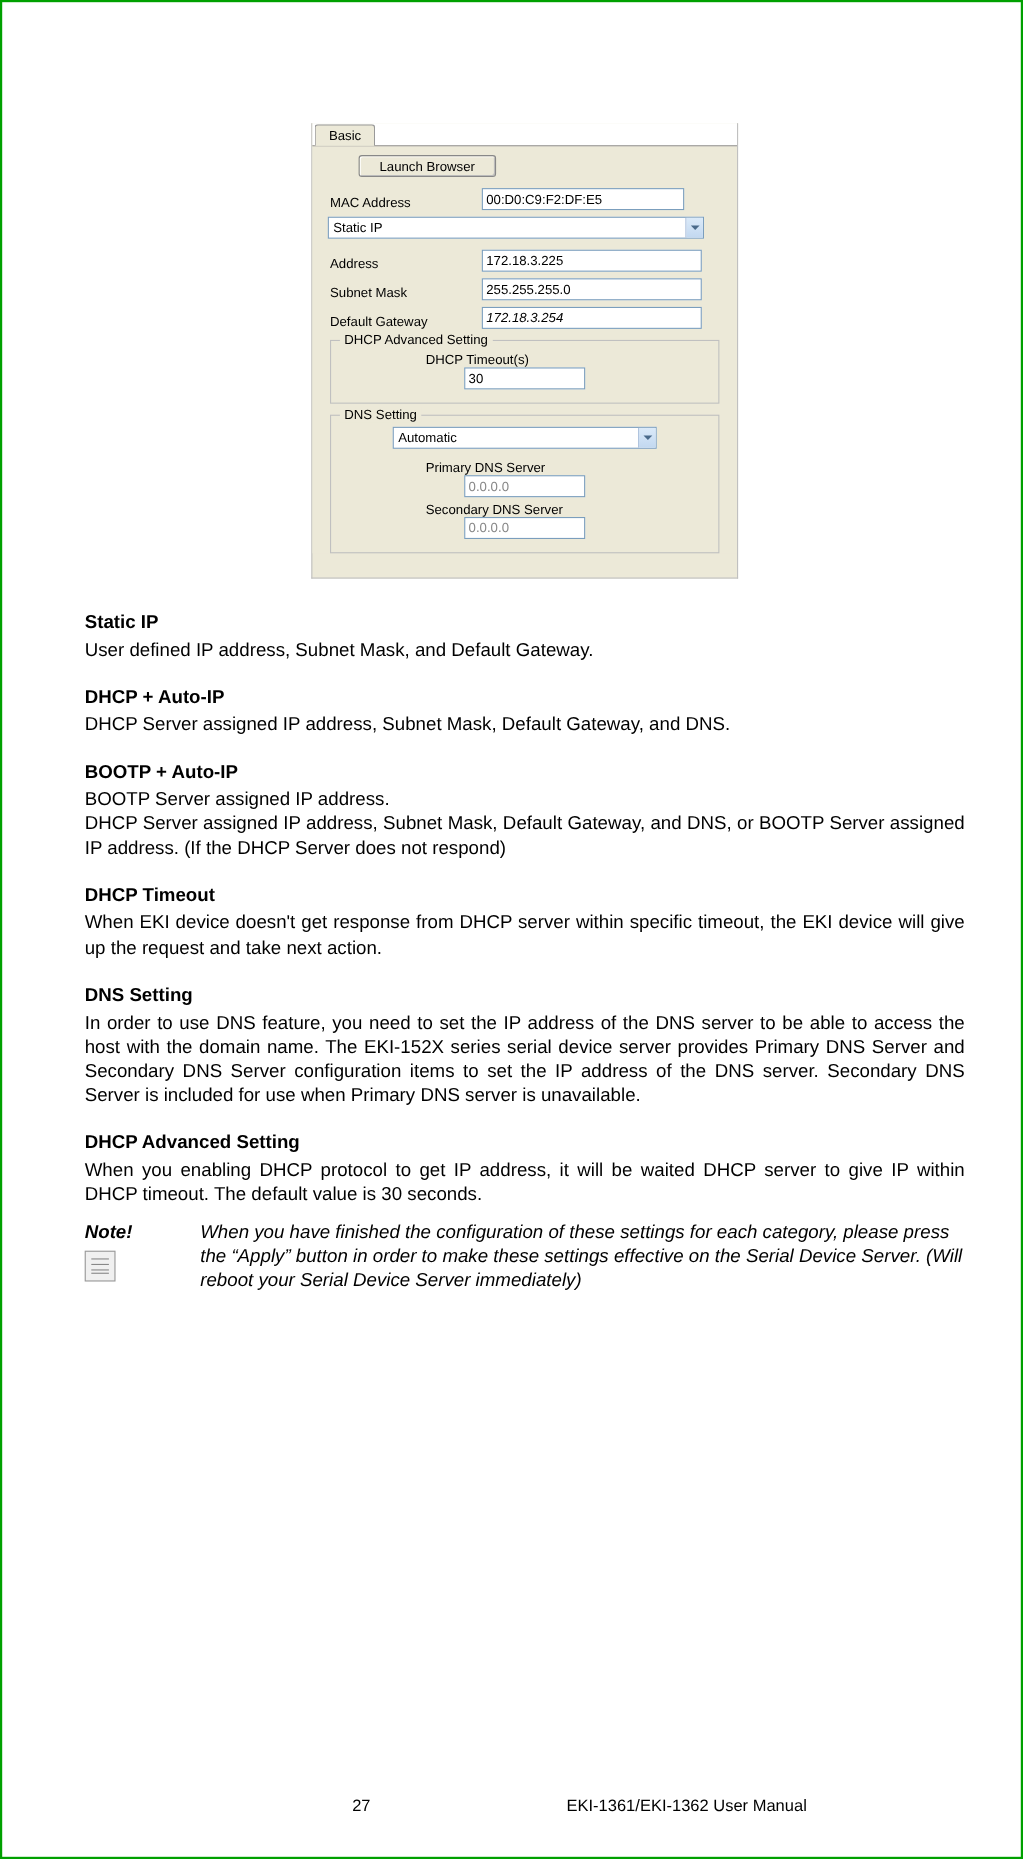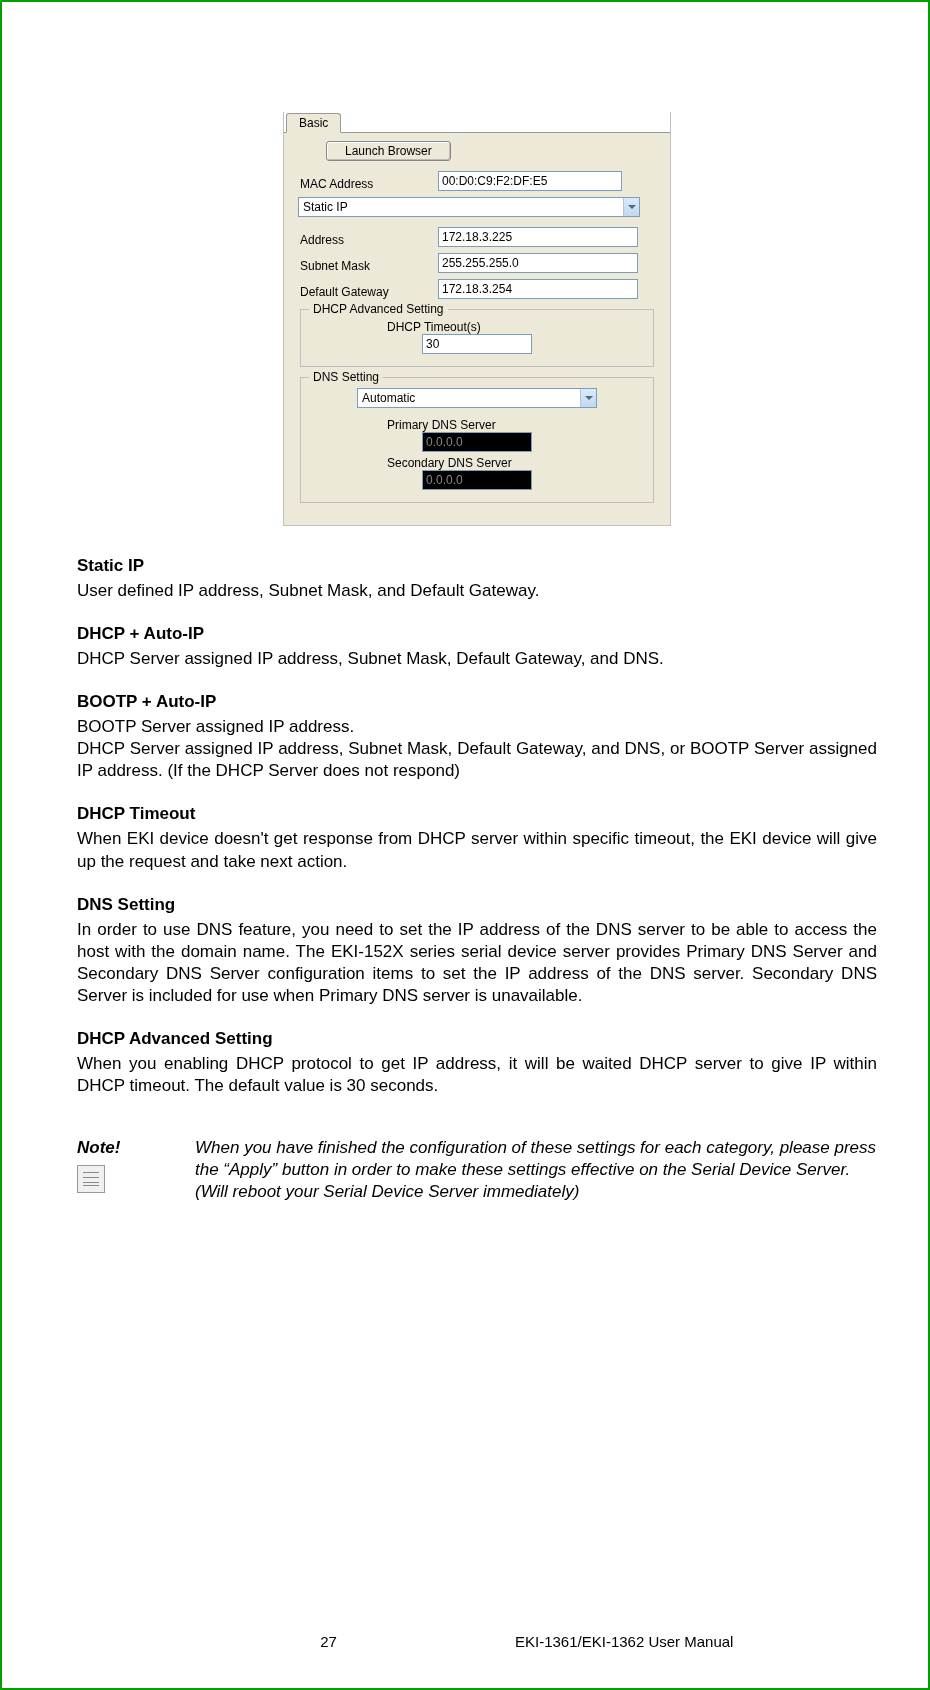--- a/index.html
+++ b/index.html
@@ -71,21 +71,21 @@
     }
     .win-input, .win-select {
       border: 1px solid #7b9ebd;
       background: #fff;
       font-family: Tahoma, sans-serif;
       font-size: 12px;
       padding: 1px 3px;
       height: 20px;
     }
     .win-input.disabled {
-      background: #000000;
+      background: #ffffff;
       color: #888;
     }
     .select-wrap {
       display: flex;
       border: 1px solid #7b9ebd;
       background: #fff;
       height: 20px;
       align-items: stretch;
     }
     .select-text {
@@ -138,25 +138,24 @@
       margin-top: 22px;
       margin-bottom: 4px;
     }
     .section-body {
       font-size: 17px;
       line-height: 1.3;
       text-align: justify;
     }
     .note-block {
       display: flex;
-      margin-top: 40px;
+      margin-top: 12px;
       font-size: 17px;
       font-style: italic;
       line-height: 1.3;
-      gap: 13px;
     }
     .note-left {
       width: 105px;
       flex-shrink: 0;
     }
     .note-label {
       font-weight: bold;
       font-style: italic;
     }
     .note-icon {
@@ -239,21 +238,21 @@
         <input class="win-input" style="width: 200px;" value="172.18.3.225">
       </div>
 
       <div class="form-row">
         <span class="form-label">Subnet Mask</span>
         <input class="win-input" style="width: 200px;" value="255.255.255.0">
       </div>
 
       <div class="form-row">
         <span class="form-label">Default Gateway</span>
-        <input class="win-input" style="width: 200px;" value="172.18.3.254">
+        <input class="win-input" style="width: 200px; font-style: italic;" value="172.18.3.254">
       </div>
 
       <div class="fieldset">
         <span class="fieldset-legend">DHCP Advanced Setting</span>
         <div class="inner-row">
           <span class="inner-label">DHCP Timeout(s)</span>
           <input class="win-input" style="width: 110px;" value="30">
         </div>
       </div>
 

